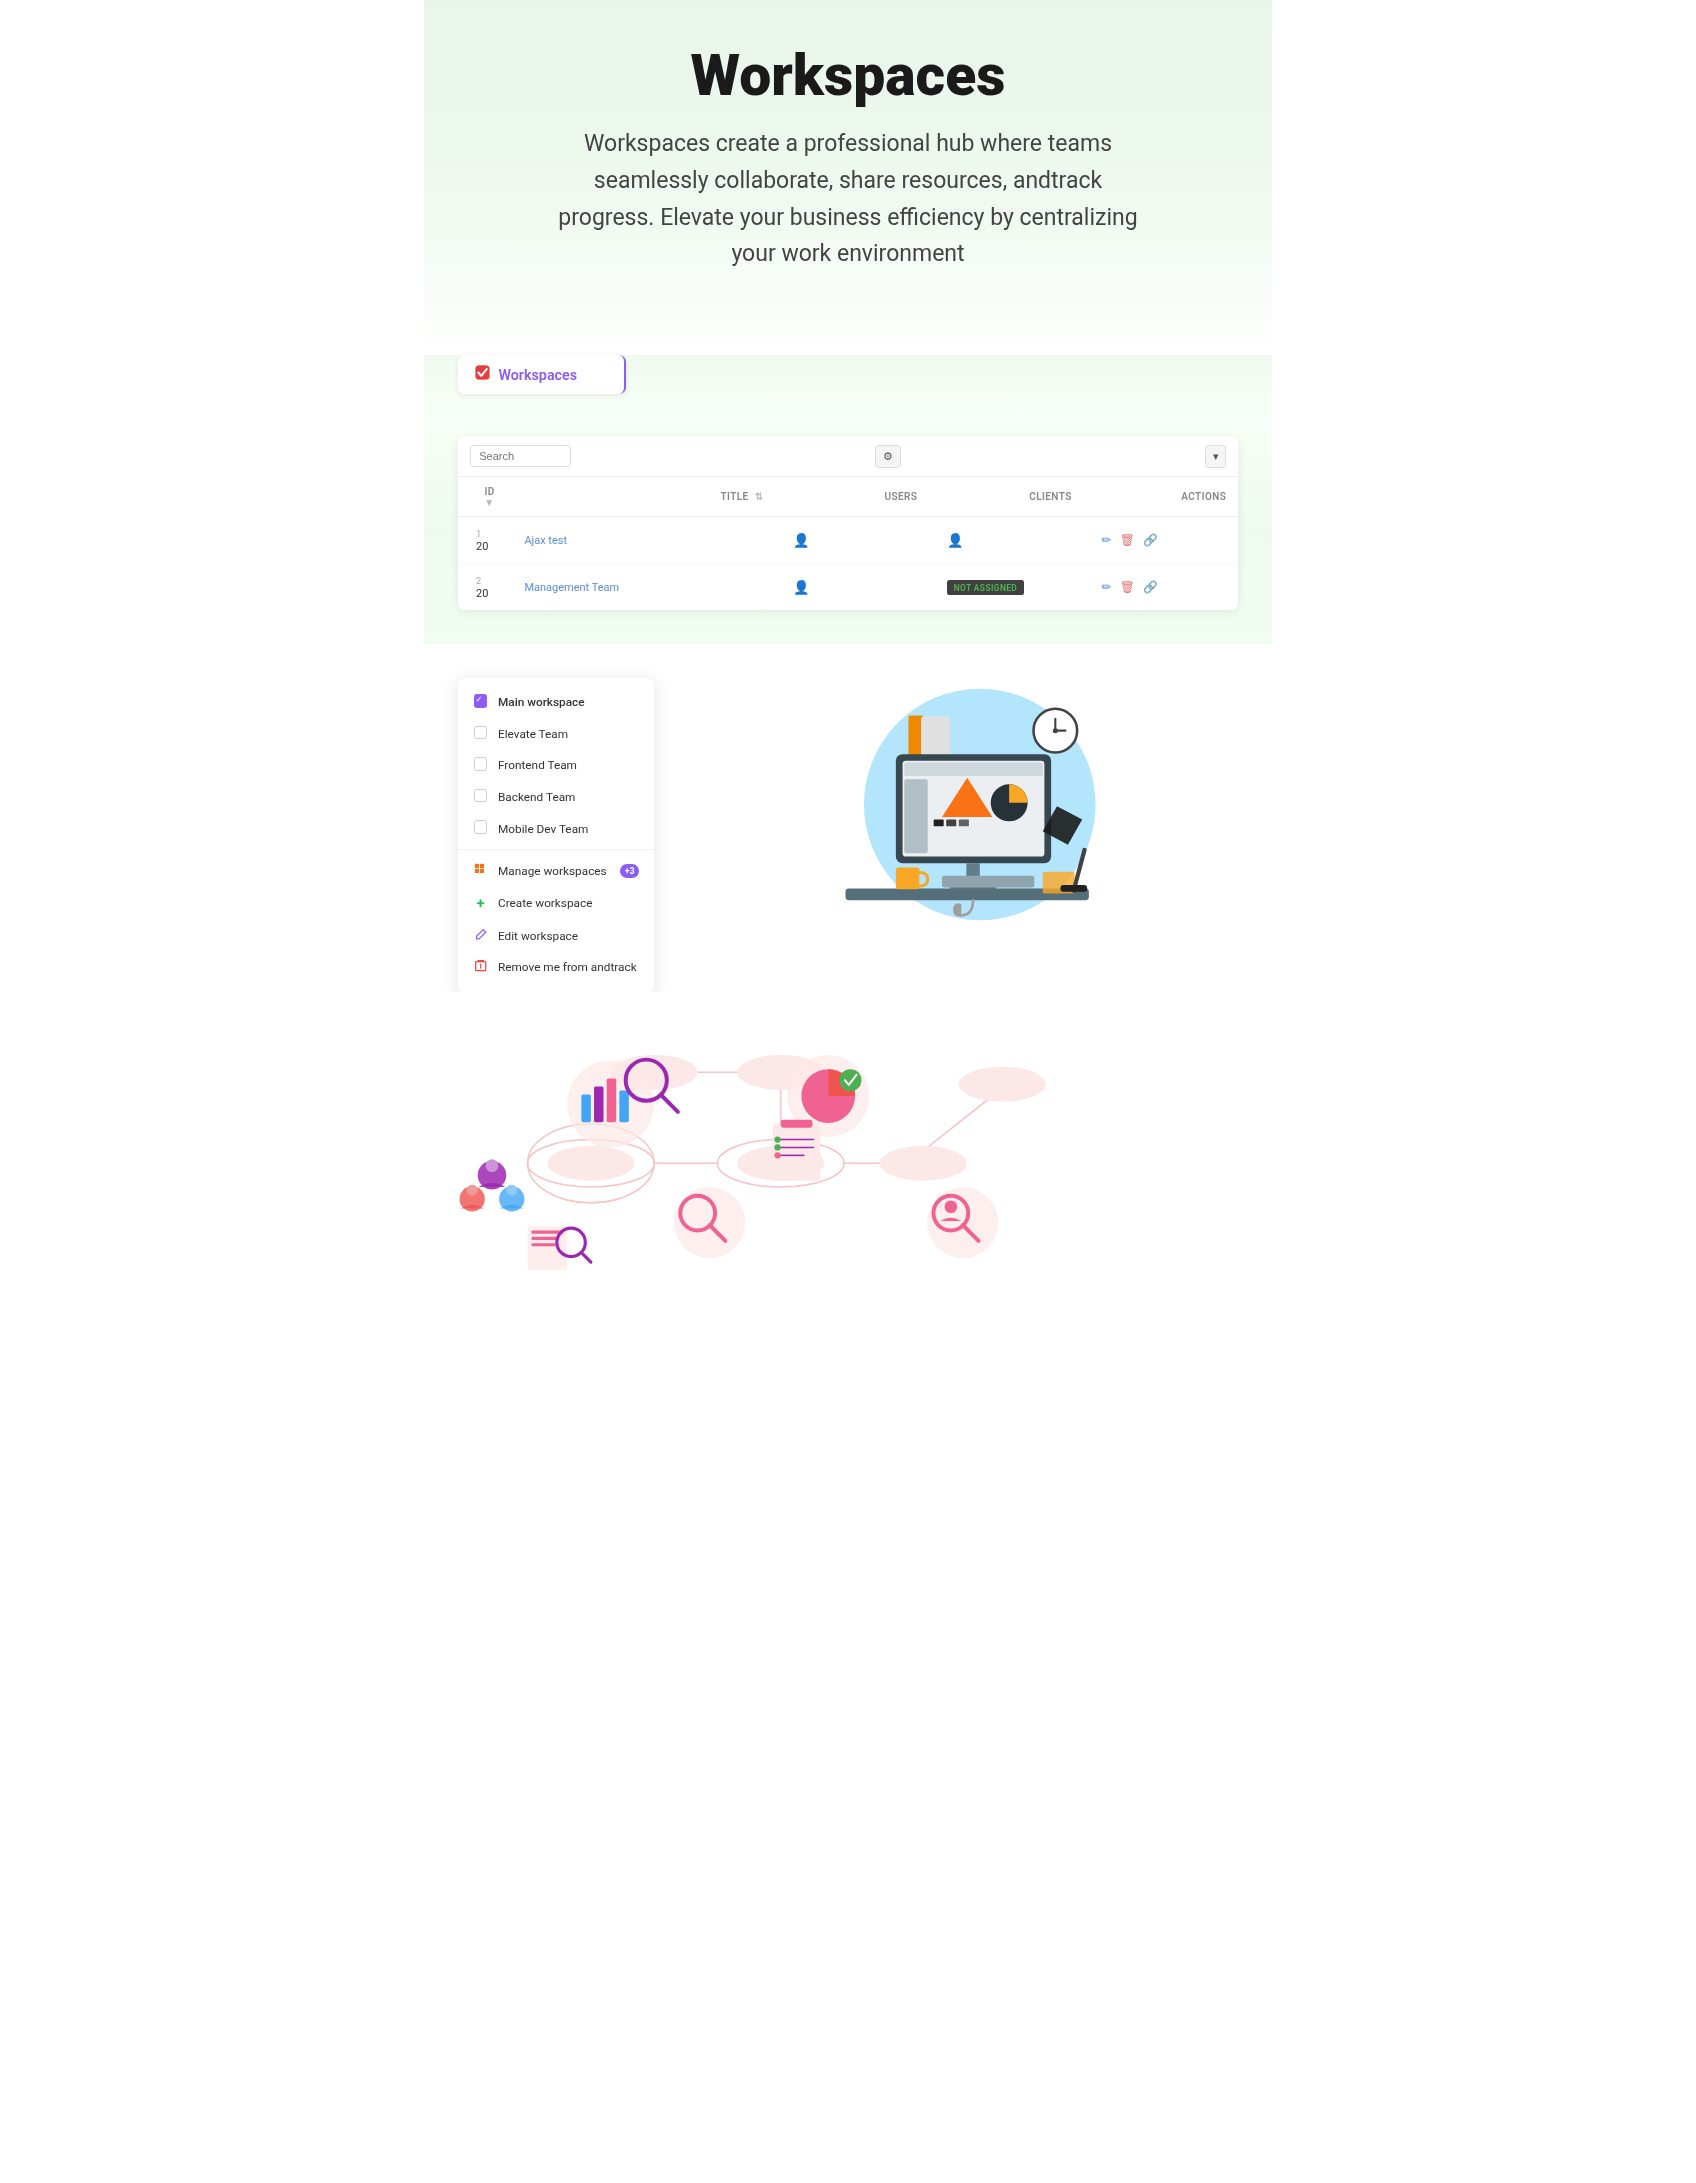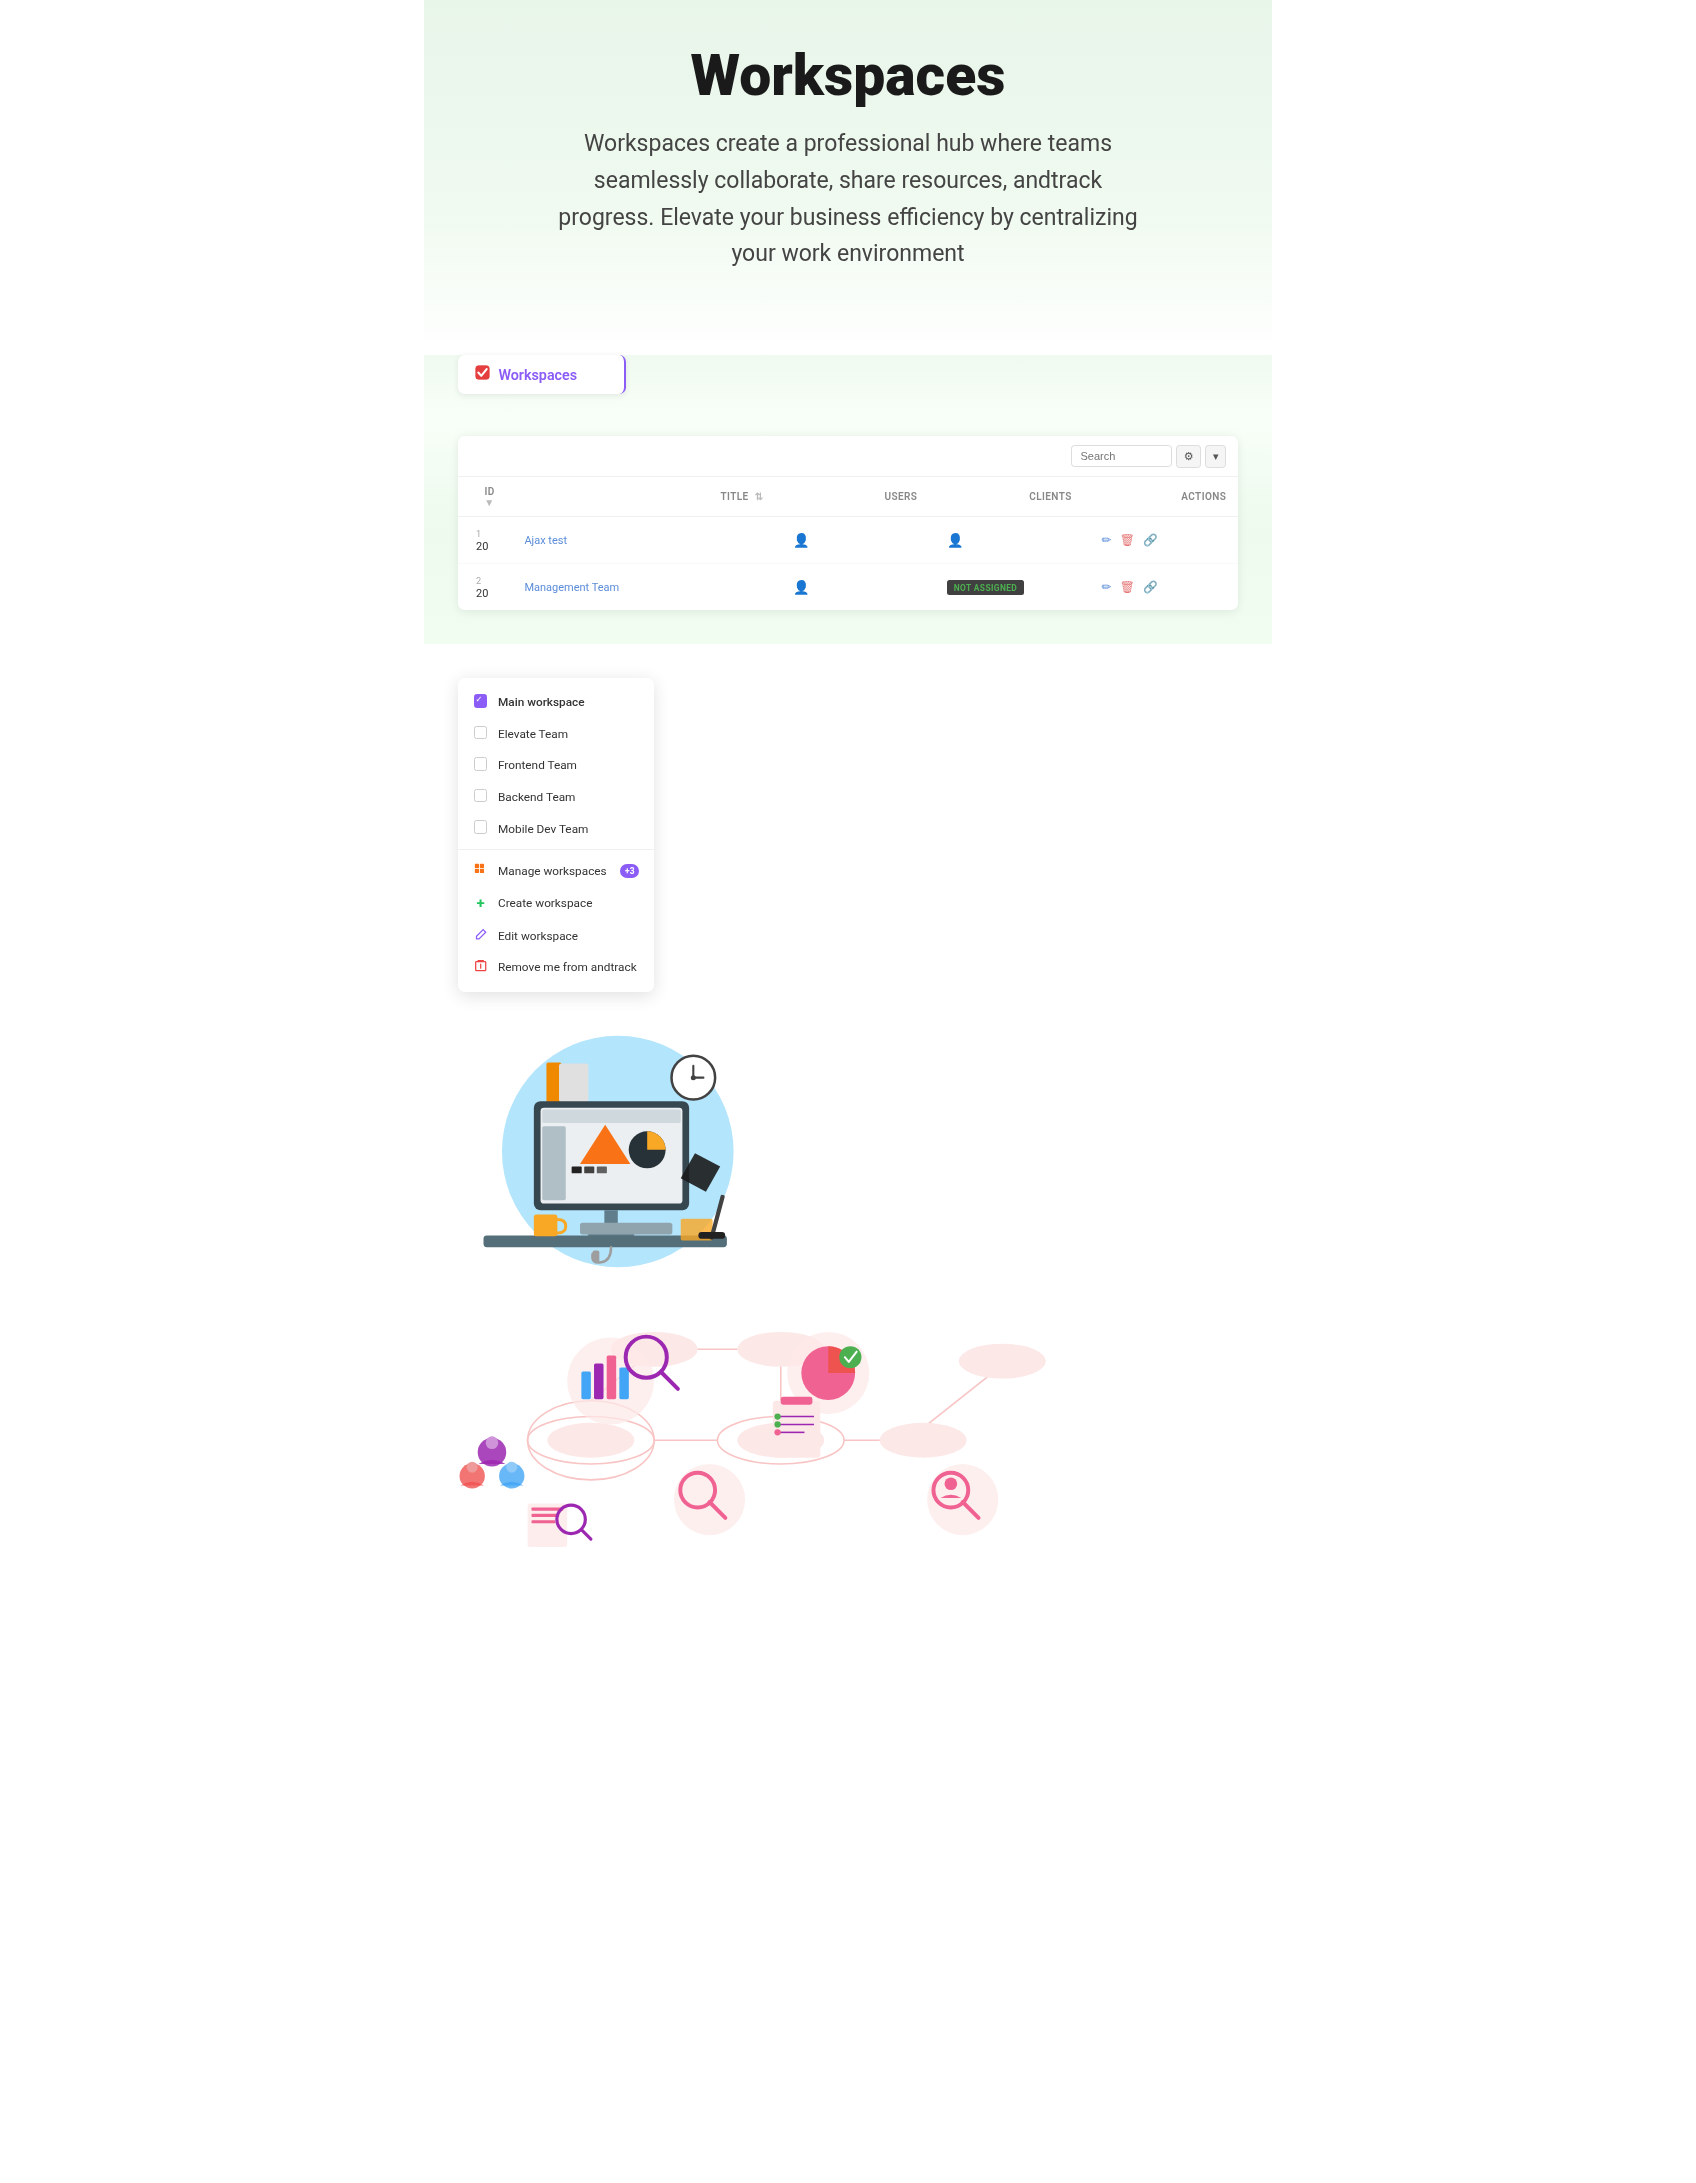--- a/index.html
+++ b/index.html
@@ -66,21 +66,21 @@
       padding: 17px 34px 34px;
     }
     .table-wrapper {
       background: #fff;
       border-radius: 6.7px;
       box-shadow: 0 1.7px 10px rgba(0,0,0,0.08);
       overflow: hidden;
     }
     .table-toolbar {
       display: flex;
-      justify-content: flex-end;
+      justify-content: space-between;
       align-items: center;
       padding: 8.4px 11.8px;
       gap: 4px;
       border-bottom: 0.8px solid #f0f0f0;
     }
     .search-input {
       border: 0.8px solid #ddd;
       border-radius: 3.4px;
       padding: 4.2px 8.4px;
       font-size: 11px;
@@ -153,21 +153,20 @@
     .action-icon-edit { color: #5b8dd9; }
     .action-icon-delete { color: #e57373; }
     .action-icon-link { color: #aaa; }
 
     
     .bottom-section {
       padding: 34px 34px 0;
       display: flex;
       gap: 34px;
       align-items: flex-start;
-      flex-direction: column;
     }
 
     
     .workspace-dropdown {
       background: #fff;
       border-radius: 6.7px;
       box-shadow: 0 3.4px 17px rgba(0,0,0,0.12);
       padding: 8.4px 0;
       min-width: 185px;
       flex-shrink: 0;

